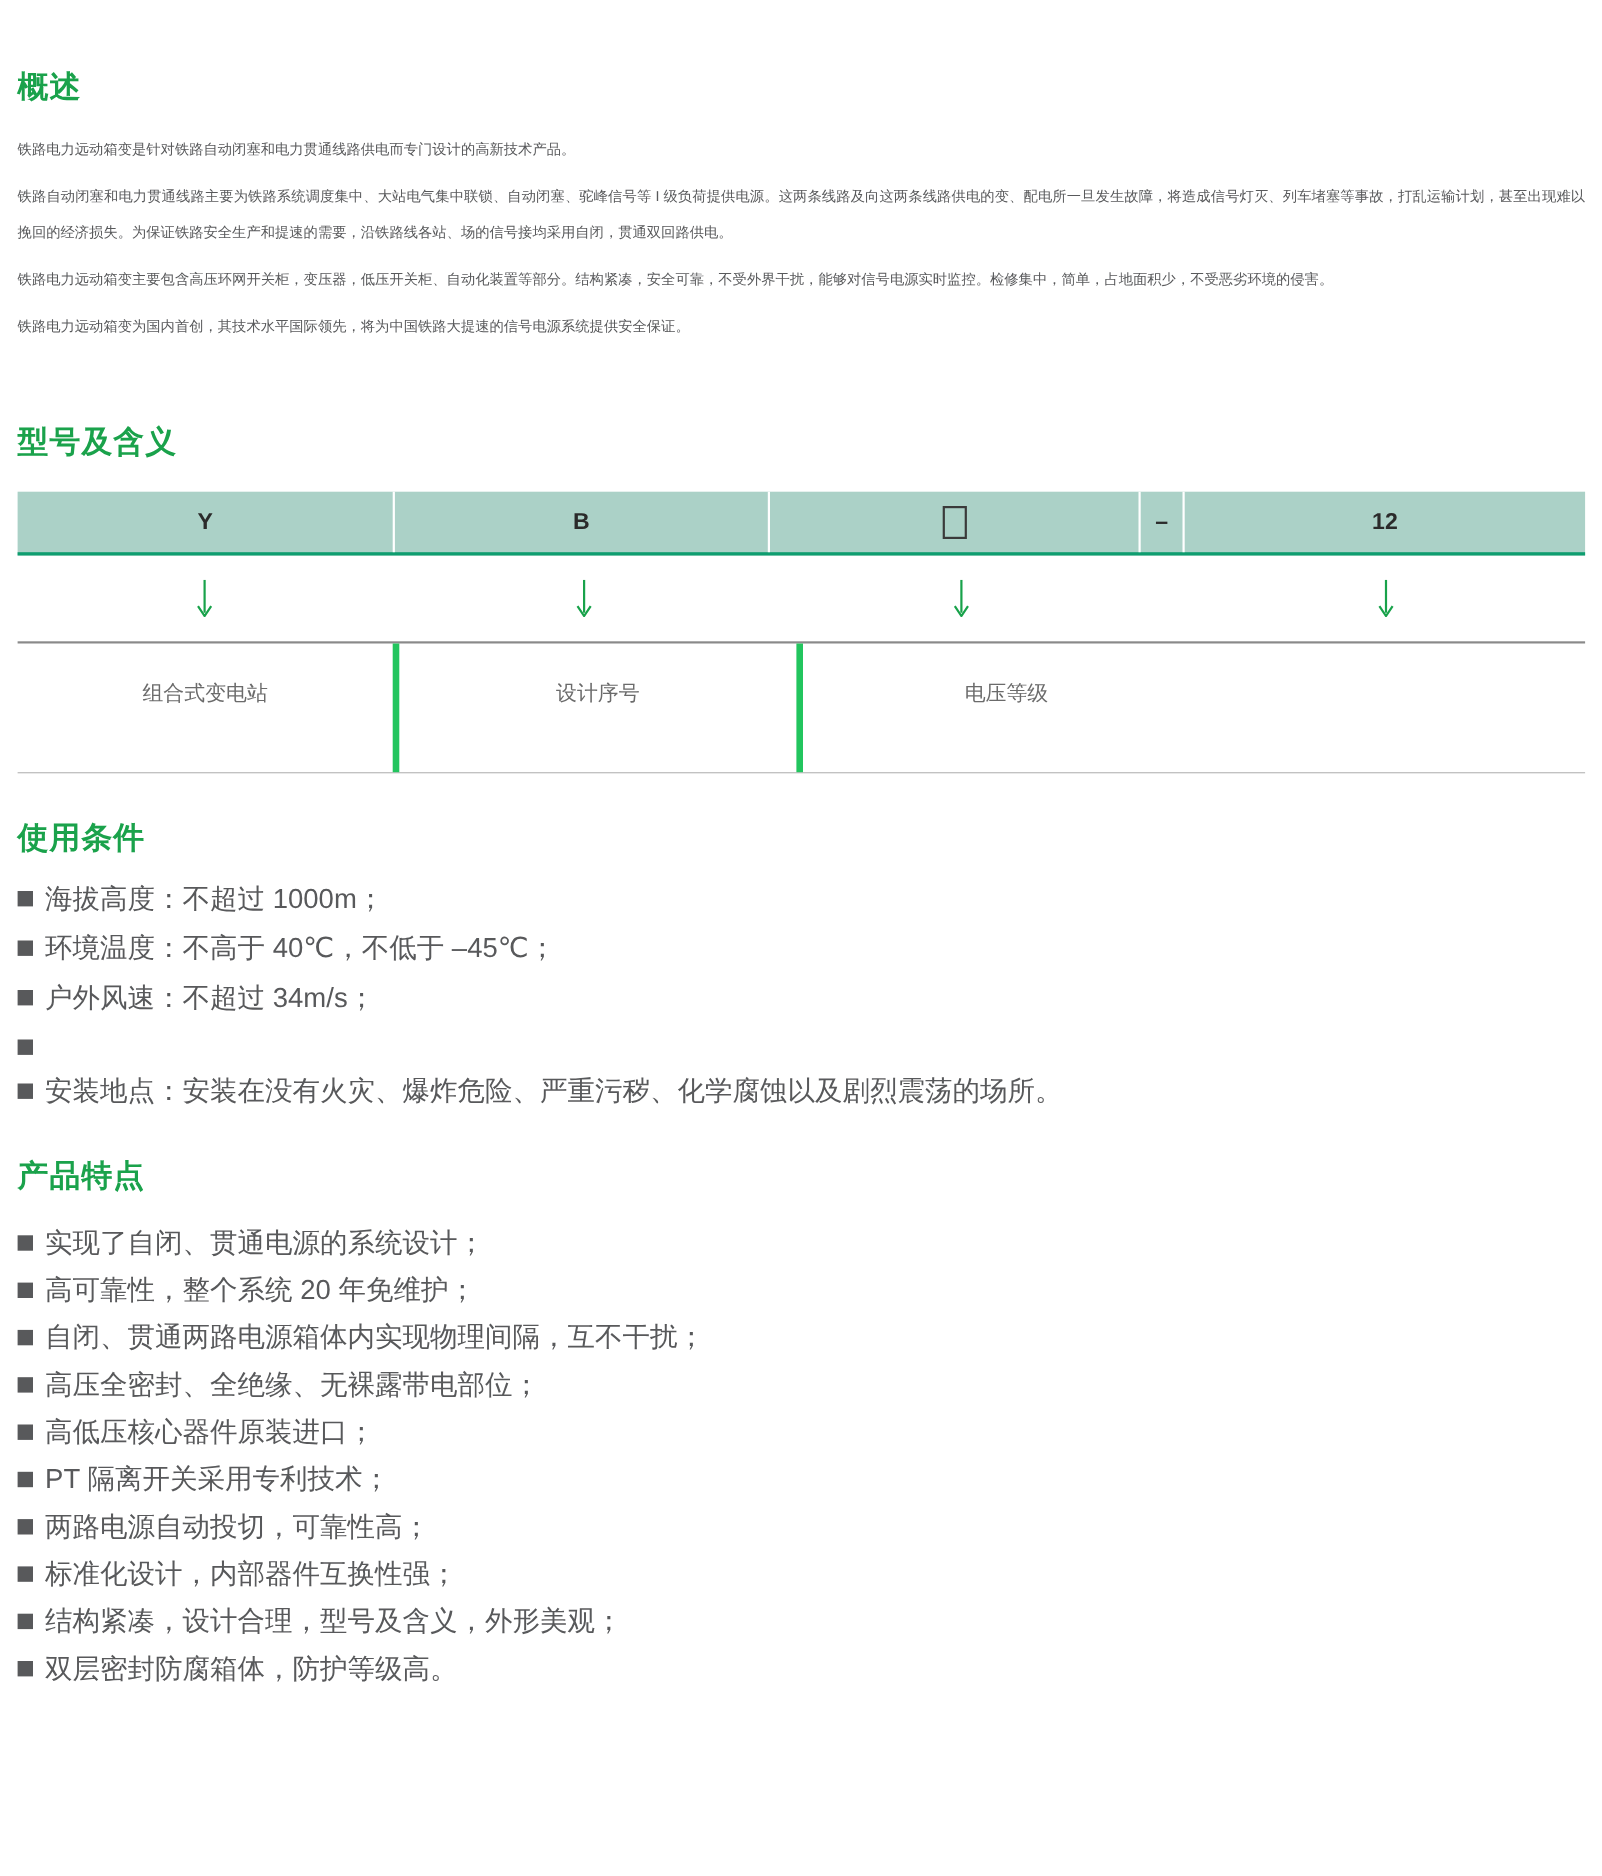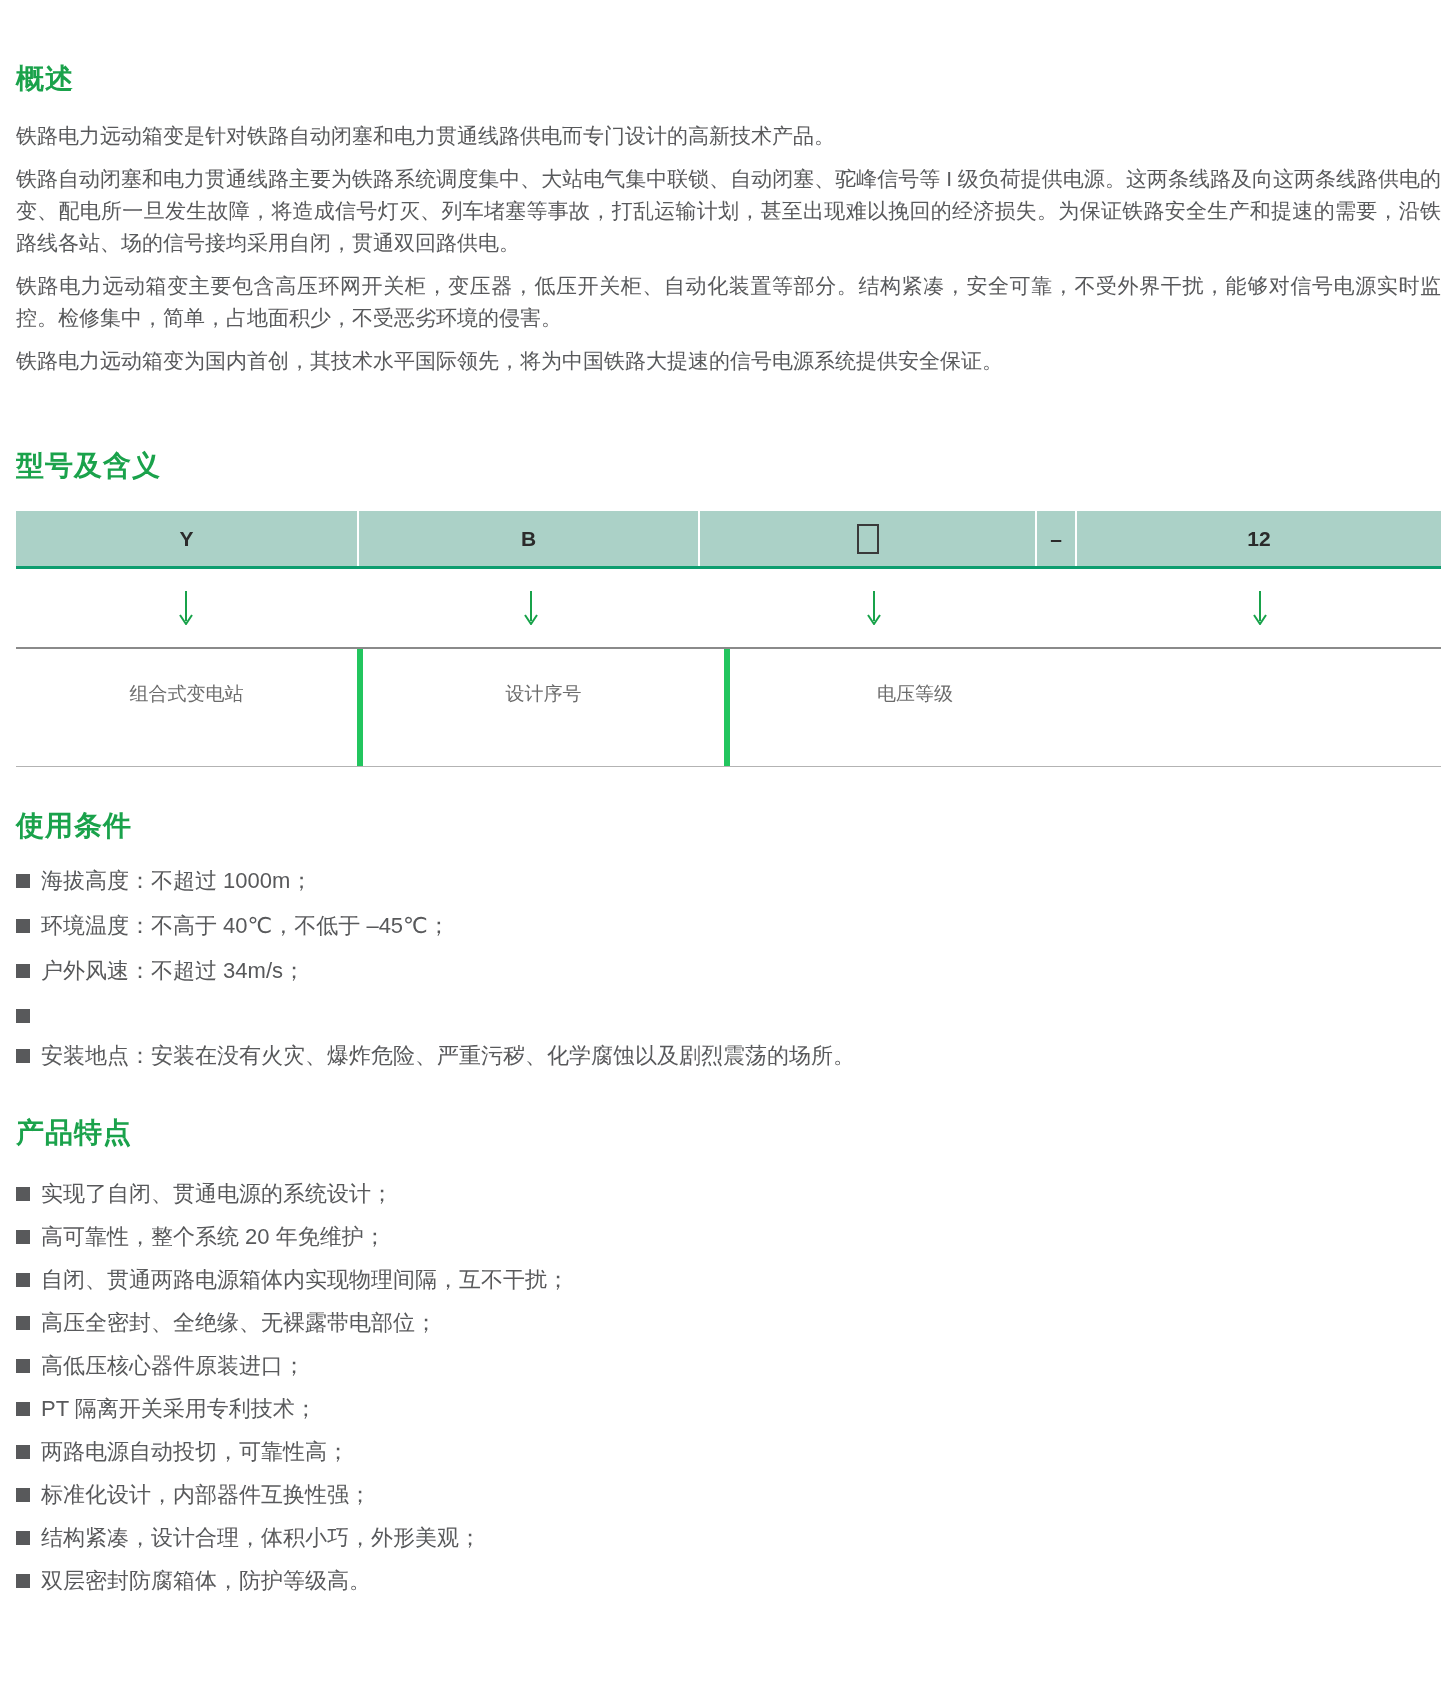--- a/index.html
+++ b/index.html
@@ -14,21 +14,21 @@
   .section-title {
     color:#1aa24b; font-size:28px; line-height:38px; font-weight:600;
     letter-spacing:1px; margin:0;
   }
   #overview-title { padding-top:60px; }
   #model-title    { margin-top:70px; }
   #conditions-title { margin-top:40px; }
   #features-title { margin-top:46px; }
 
   .para {
-    font-size:21px; line-height:32px; color:#58595b;
+    font-size:13px; line-height:32px; color:#58595b;
     text-align:justify; margin:11px 0 0 0;
   }
   .para.first { margin-top:22px; }
 
   
   .model-table { margin-top:26px; width:1425px; }
   .code-row {
     display:flex; height:58px; background:#abd1c7;
     border-bottom:3px solid #0e9d6f;
   }
@@ -65,21 +65,21 @@
   }
   .meaning-cell + .meaning-cell { border-left:6px solid #22c55e; }
   .mc1 { flex:0 0 23.93%; } .mc2 { flex:0 0 23.93%; }
   .mc3 { flex:0 0 25.75%; } .mc4 { flex:0 0 26.39%; }
 
   
   .bullet-list { margin-top:24px; }
   .bullet-list.features { margin-top:30px; }
   .bullet-item {
     display:flex; align-items:flex-start;
-    font-size:22px; line-height:24px; color:#58595b;
+    font-size:25px; line-height:24px; color:#58595b;
   }
   .conditions .bullet-item { margin-bottom:21px; }
   .features   .bullet-item { margin-bottom:19px; }
   .bullet-square {
     flex:0 0 14px; width:14px; height:14px; background:#58595b;
     margin:5px 11px 0 0;
   }
 </style>
 </head>
 <body>
@@ -185,21 +185,21 @@
     <div class="bullet-item">
       <span class="bullet-square"></span>
       <span>两路电源自动投切，可靠性高；</span>
     </div>
     <div class="bullet-item">
       <span class="bullet-square"></span>
       <span>标准化设计，内部器件互换性强；</span>
     </div>
     <div class="bullet-item">
       <span class="bullet-square"></span>
-      <span>结构紧凑，设计合理，体积小巧，外形美观；</span>
+      <span>结构紧凑，设计合理，型号及含义，外形美观；</span>
     </div>
     <div class="bullet-item">
       <span class="bullet-square"></span>
       <span>双层密封防腐箱体，防护等级高。</span>
     </div>
   </div>
 
 </div>
 
 </body></html>

